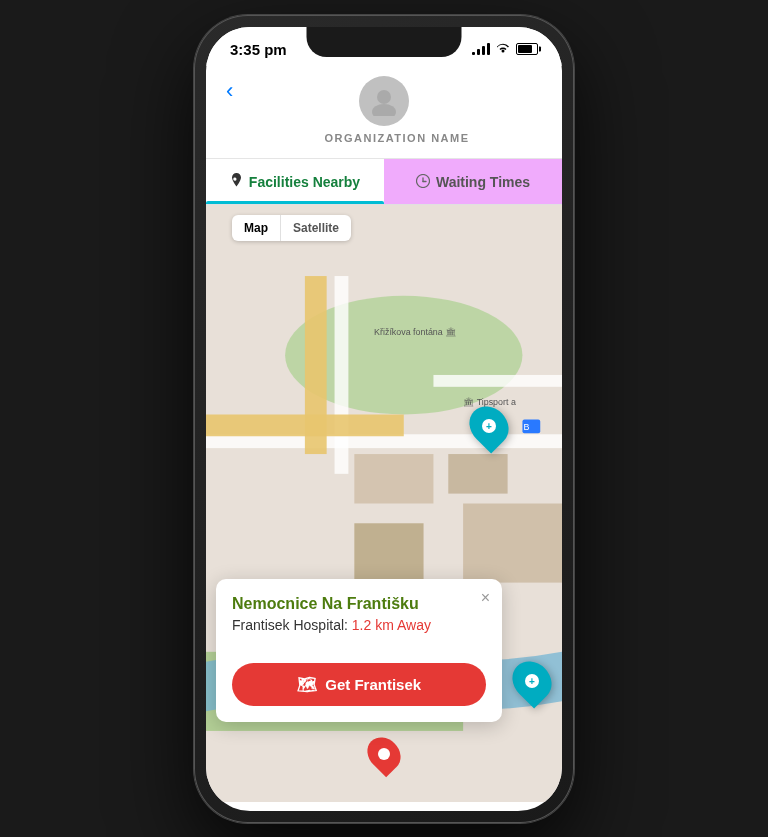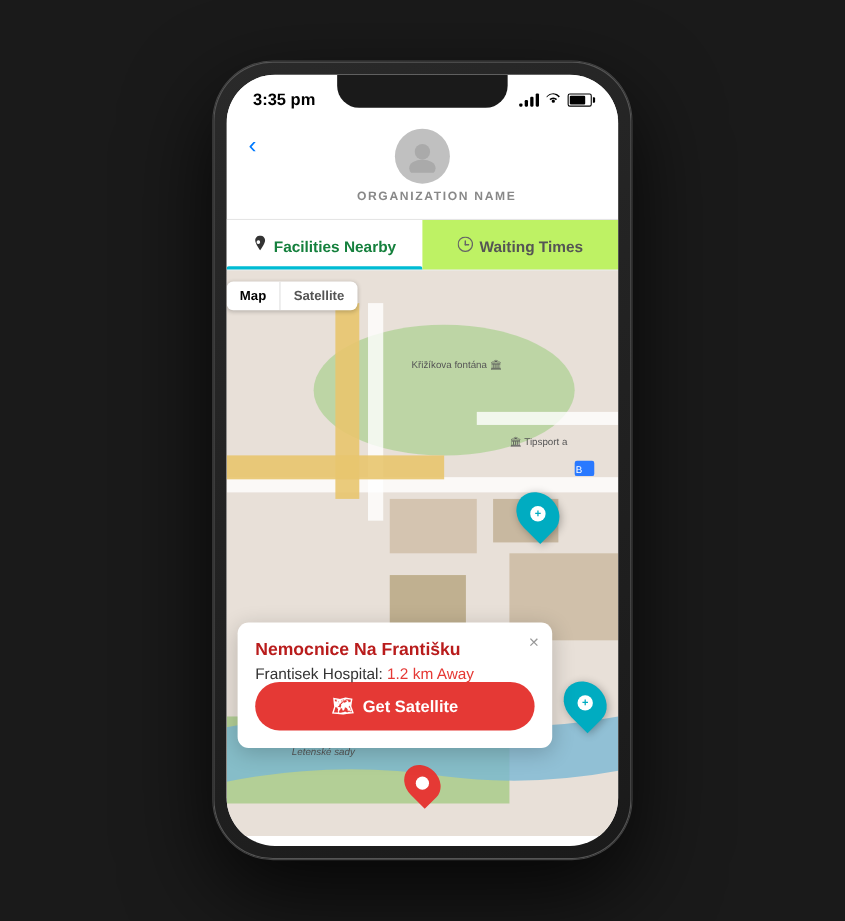--- a/index.html
+++ b/index.html
@@ -7,21 +7,21 @@
       background: #1a1a1a;
       display: flex;
       justify-content: center;
       align-items: center;
       min-height: 100vh;
       font-family: -apple-system, BlinkMacSystemFont, 'Helvetica Neue', Arial, sans-serif;
     }
 
     .phone-outer {
       width: 380px;
-      height: 725px;
+      height: 808px;
       background: linear-gradient(145deg, #2a2a2a, #1a1a1a);
       border-radius: 54px;
       padding: 12px;
       box-shadow:
         0 0 0 1px #444,
         0 30px 80px rgba(0,0,0,0.8),
         inset 0 0 0 1px #555;
       position: relative;
     }
 
@@ -170,21 +170,21 @@
       content: '';
       position: absolute;
       bottom: 0;
       left: 0;
       right: 0;
       height: 3px;
       background: #00bcd4;
       border-radius: 2px 2px 0 0;
     }
     .tab.inactive {
-      background: #bef264;
+      background: #f0abfc;
       color: #555;
     }
     .tab-icon {
       font-size: 14px;
     }
 
     
     .map-container {
       position: relative;
       flex: 1;
@@ -196,21 +196,21 @@
     
     .map-svg {
       width: 100%;
       height: 100%;
     }
 
     
     .map-toggle {
       position: absolute;
       top: 10px;
-      left: 0;
+      left: 26px;
       background: #fff;
       border-radius: 6px;
       display: flex;
       box-shadow: 0 1px 4px rgba(0,0,0,0.2);
       overflow: hidden;
       z-index: 5;
     }
     .map-toggle-btn {
       padding: 6px 12px;
       font-size: 12px;
@@ -243,27 +243,27 @@
       position: absolute;
       top: 10px;
       right: 12px;
       font-size: 16px;
       color: #999;
       cursor: pointer;
     }
     .popup-title {
       font-size: 16px;
       font-weight: 600;
-      color: #b91c1c;
+      color: #4d7c0f;
       margin-bottom: 4px;
     }
     .popup-subtitle {
       font-size: 14px;
       color: #333;
-      margin-bottom: 0;
+      margin-bottom: 30px;
     }
     .popup-distance {
       color: #e53935;
       font-weight: 500;
     }
     .directions-btn {
       background: #e53935;
       color: #fff;
       border: none;
       border-radius: 30px;
@@ -476,19 +476,19 @@
         
         <div class="info-popup">
           <span class="popup-close">×</span>
           <div class="popup-title">Nemocnice Na Františku</div>
           <div class="popup-subtitle">
             <span>Frantisek Hospital:</span>
             <span class="popup-distance">1.2 km Away</span>
           </div>
           <button class="directions-btn">
             <span class="directions-icon">🗺</span>
-            <span>Get Satellite</span>
+            <span>Get Frantisek</span>
           </button>
         </div>
       </div>
     </div>
   </div>
 </div>
 
 </body></html>

